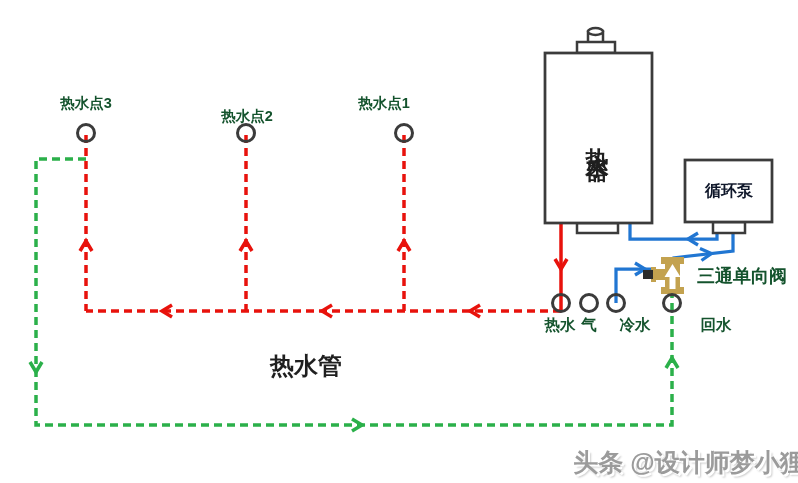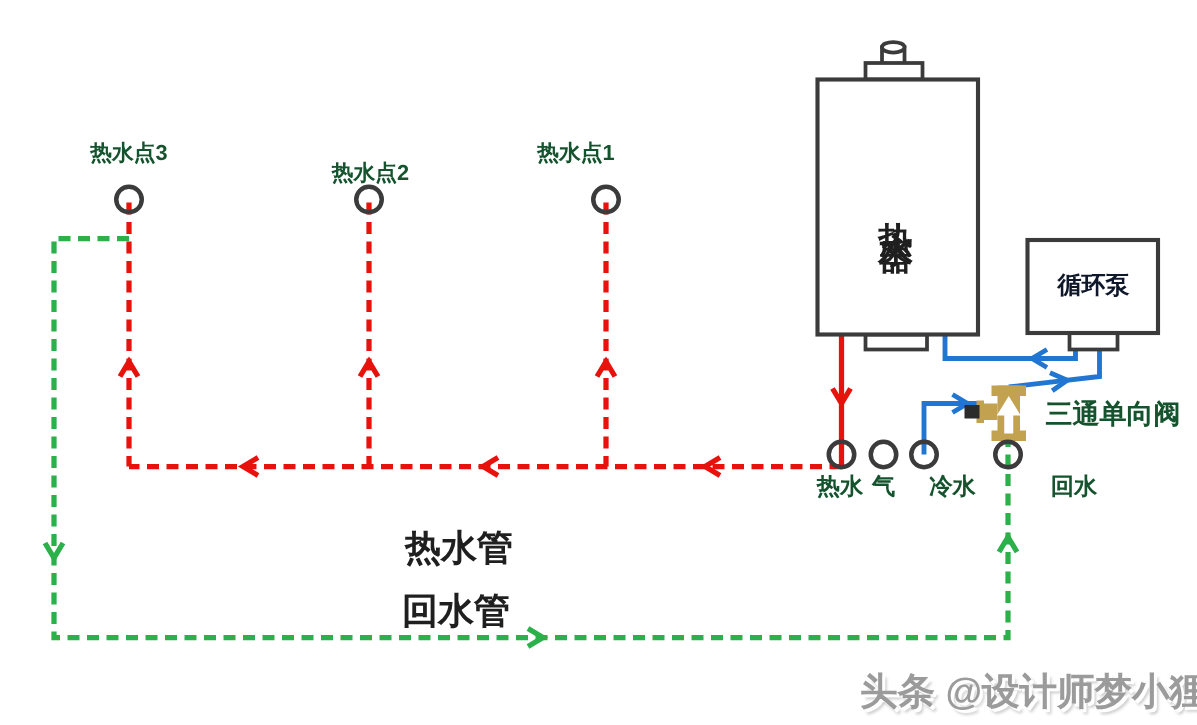--- a/index.html
+++ b/index.html
@@ -102,16 +102,15 @@
   <div class="label pump-label ctr" style="left:729px; top:191px;">循环泵</div>
 
   <div class="label valve-label" style="left:687px; top:276px;">三通单向阀</div>
 
   <div class="label port ctr" style="left:560px; top:325px;text-align:center;">热水</div>
   <div class="label port ctr" style="left:589px; top:325px;">气</div>
   <div class="label port ctr" style="left:635px; top:325px;">冷水</div>
   <div class="label port ctr" style="left:672px; top:325px;margin-left:44px;">回水</div>
 
   <div class="label big ctr" style="left:306px; top:318px;margin-top:48px;">热水管</div>
-  <div class="label big ctr" style="left:304px; top:408px;">回水管</div>
 
   <div class="label watermark ctr" style="left:689px; top:462px;">头条 @设计师梦小狸</div>
 </div>
 
 </body></html>

